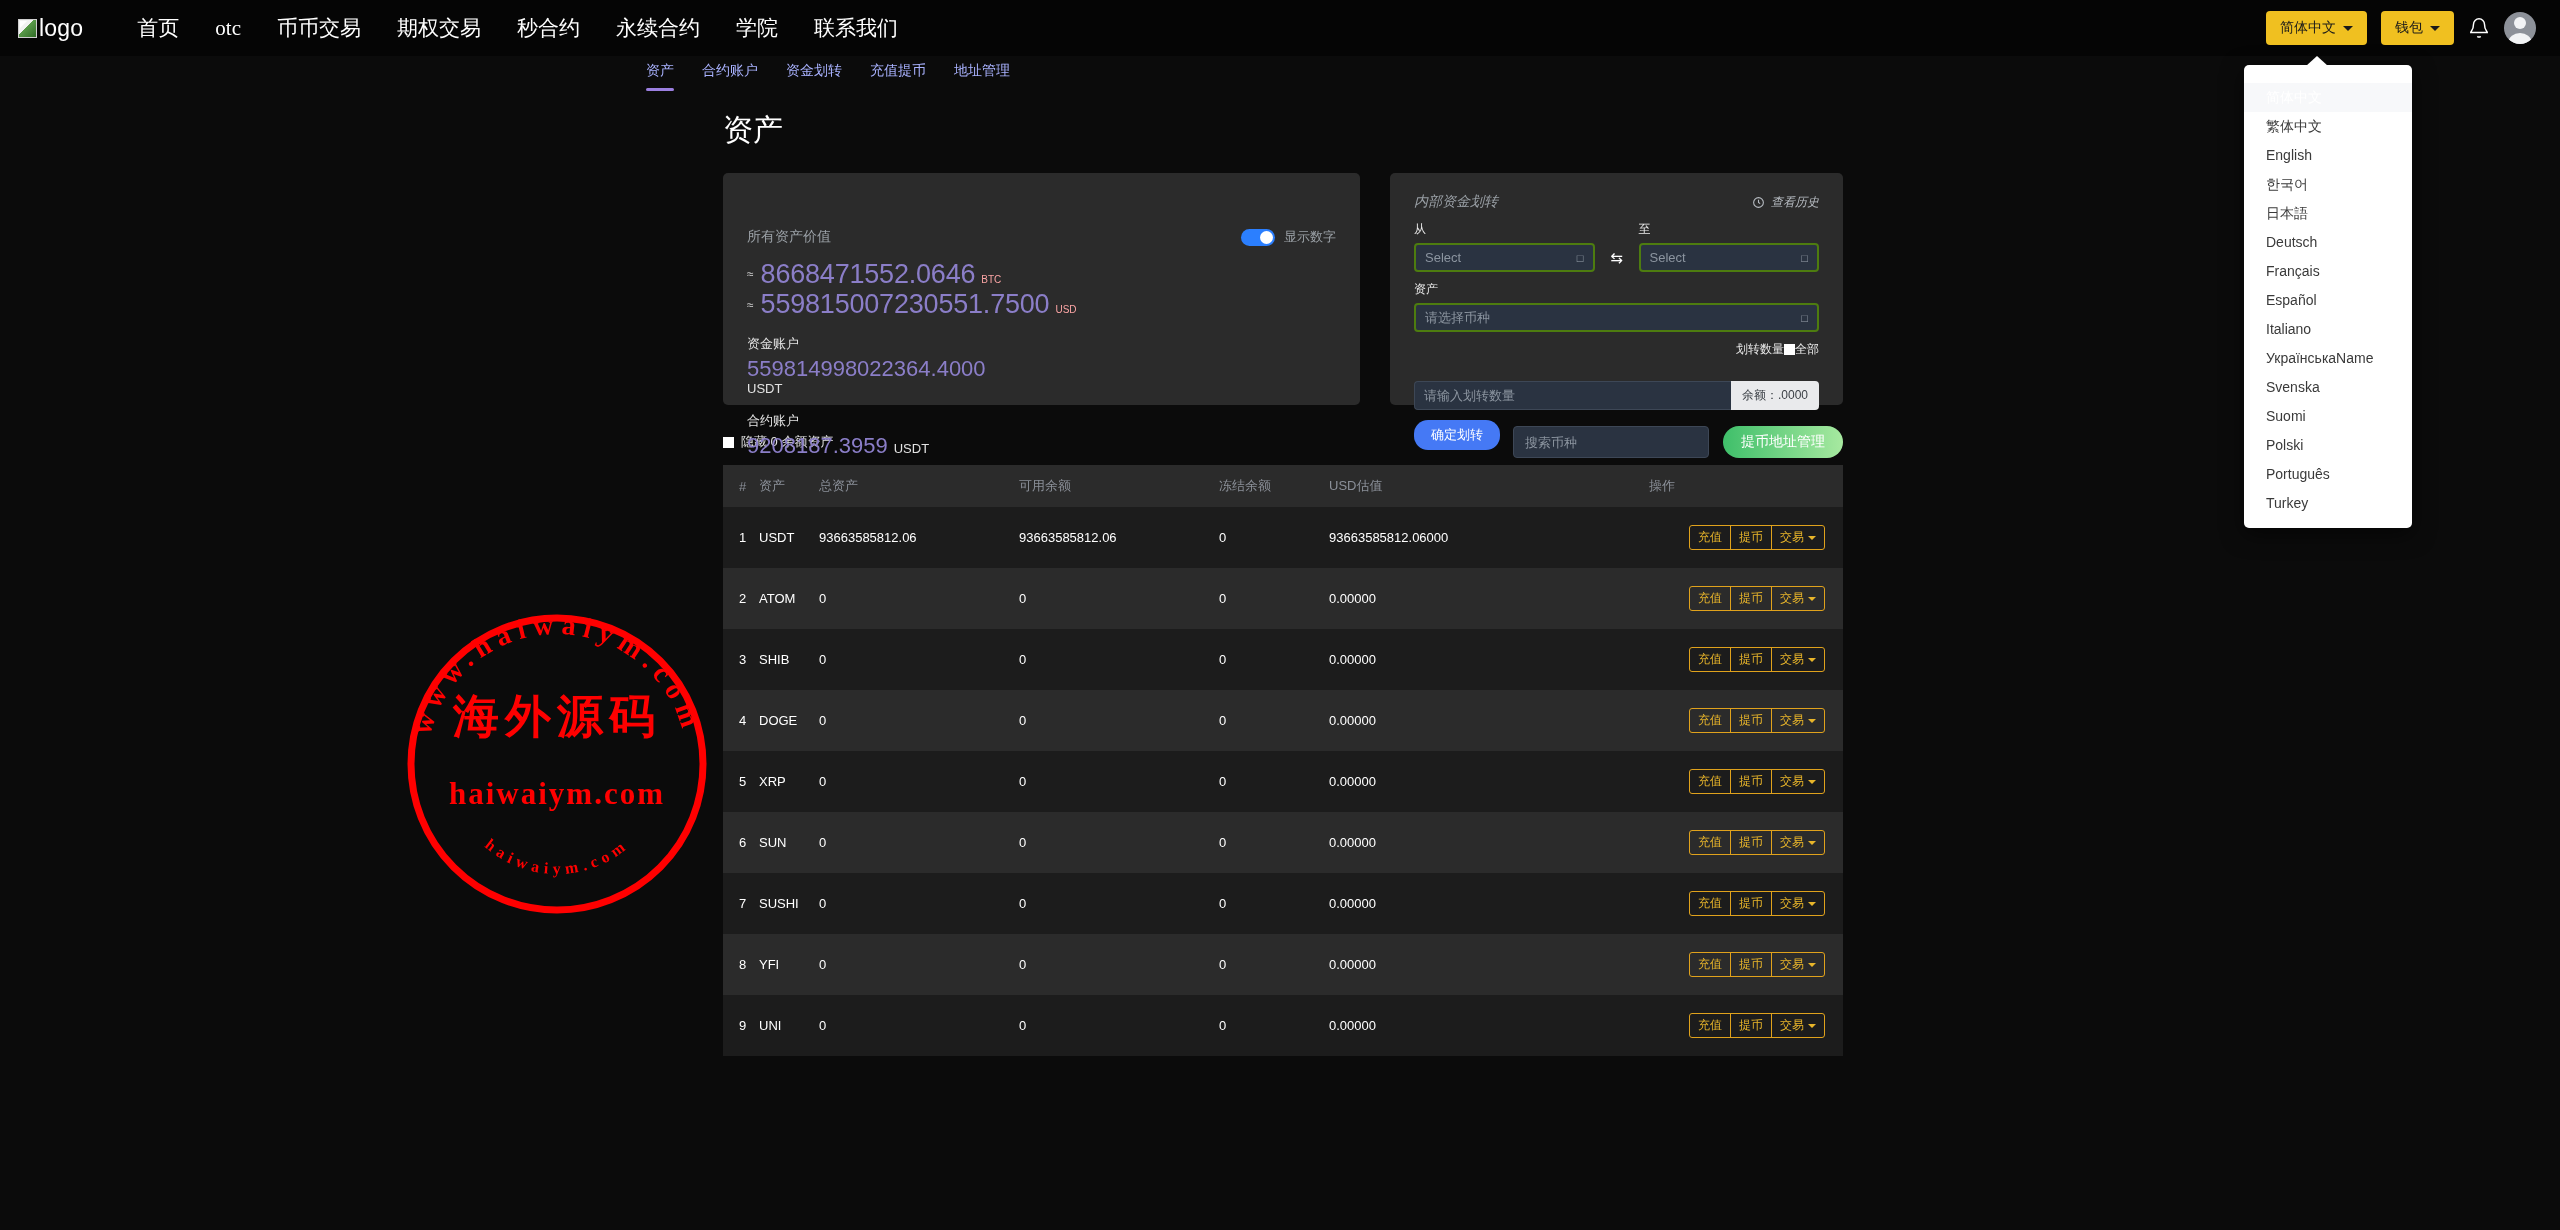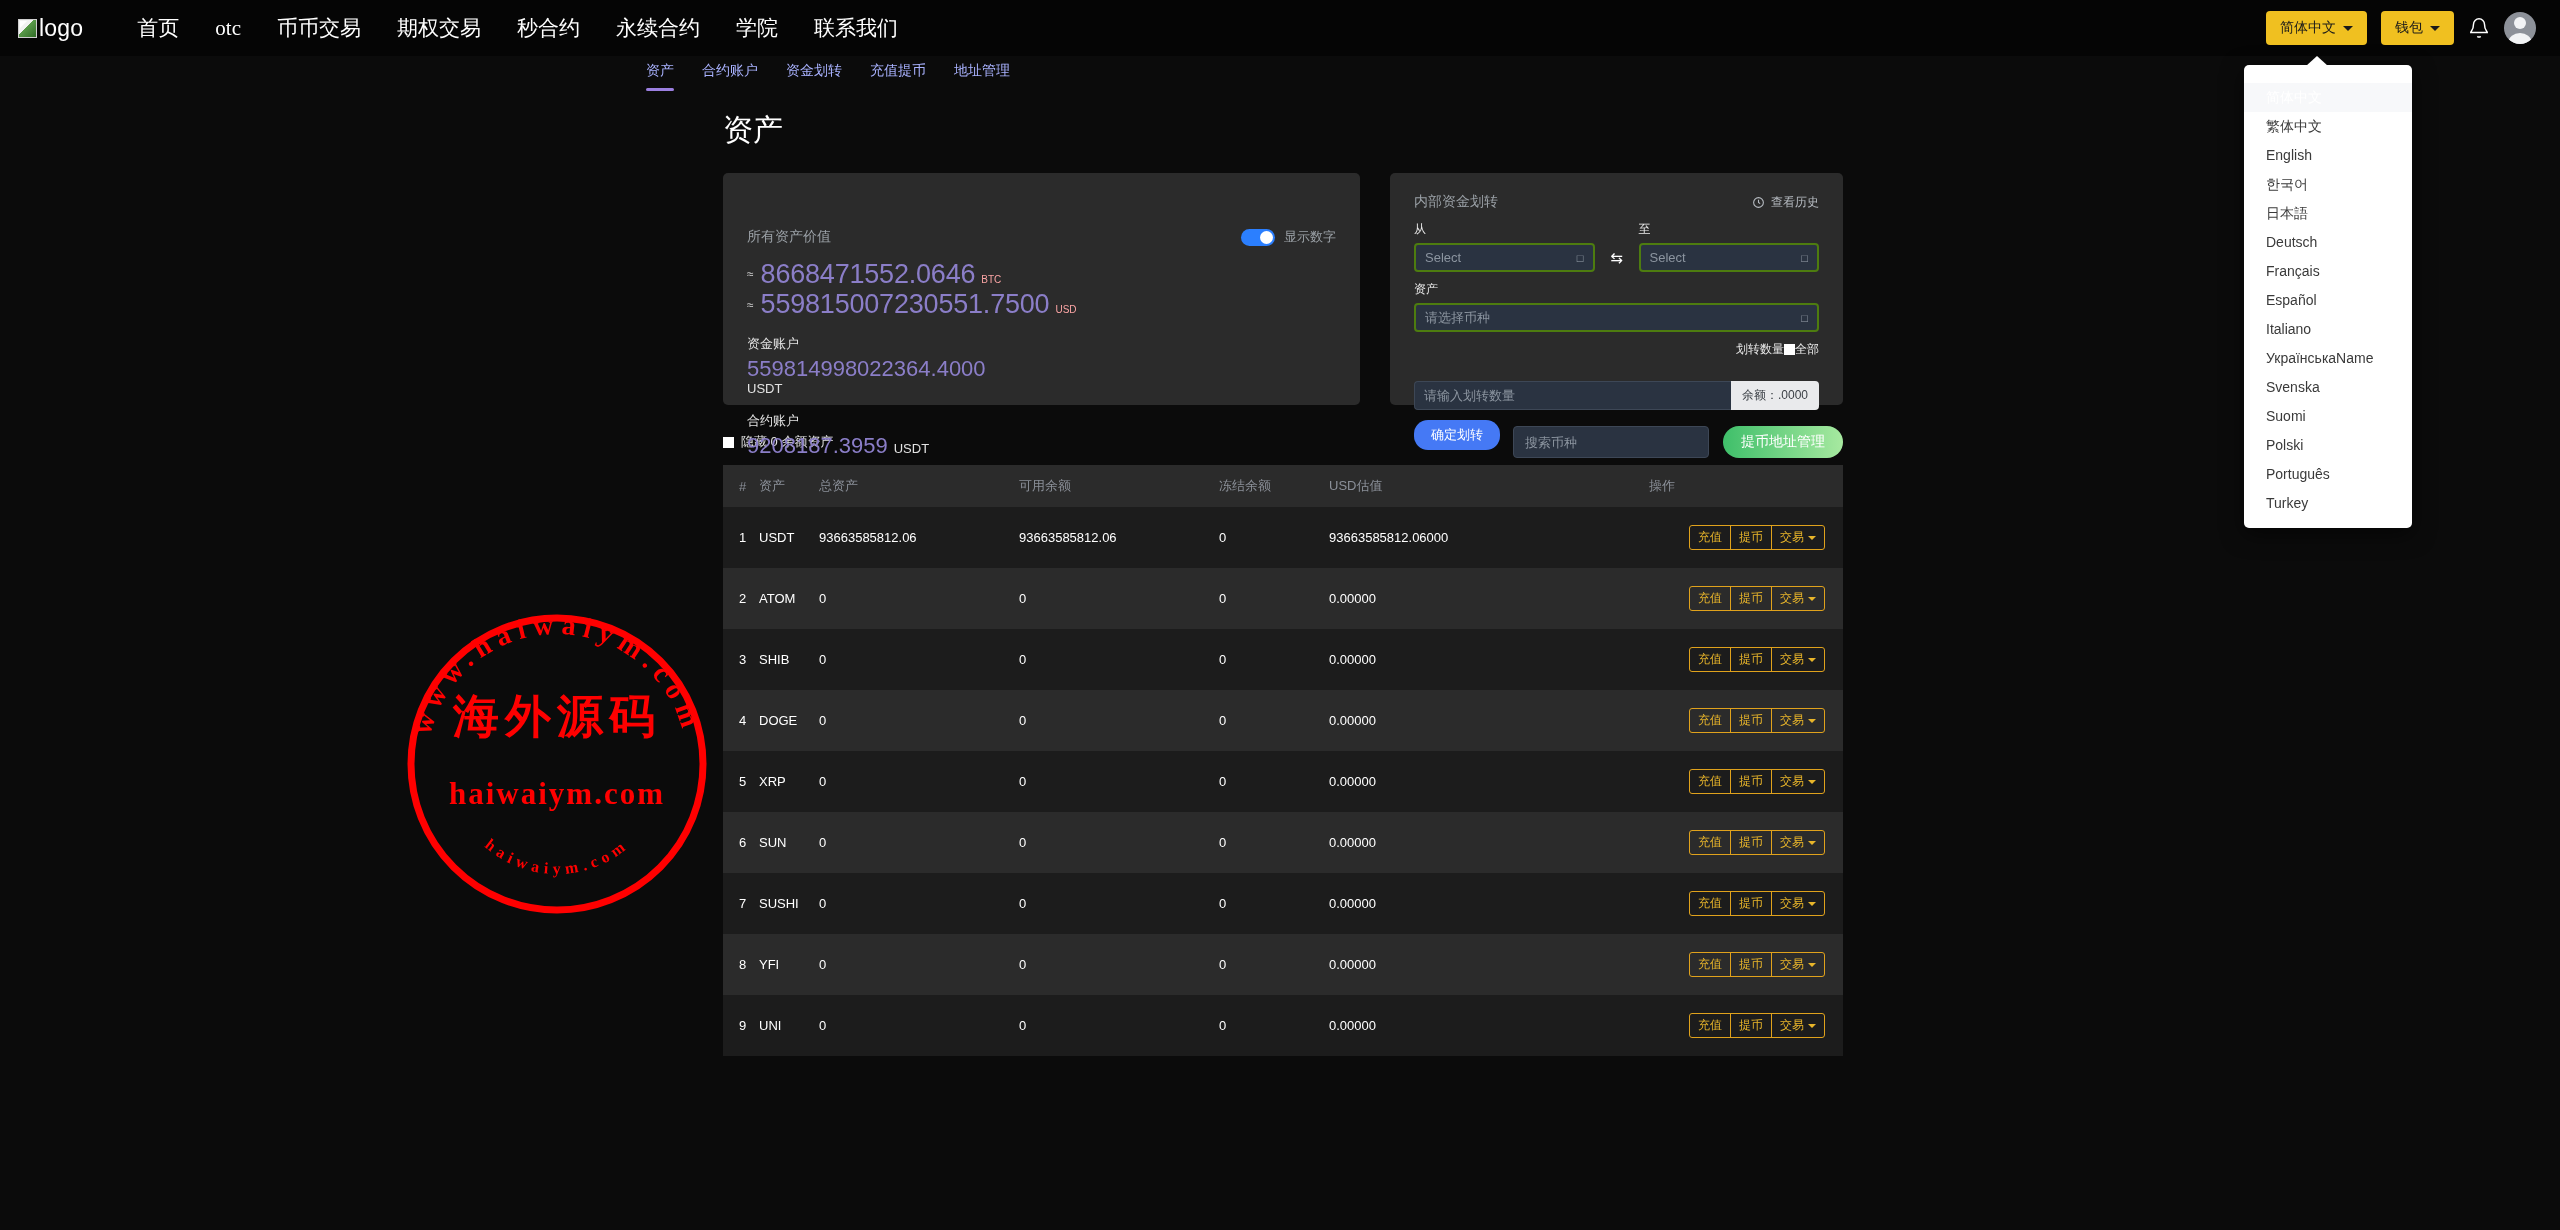--- a/index.html
+++ b/index.html
@@ -181,21 +181,21 @@
   .amt-val { font-size: 27px; color: #8b7ec8; letter-spacing: -.2px; line-height: 1.05; }
   .amt-unit { font-size: 10px; color: #fca5a5; }
 
   .sub-acct { margin-top: 16px; }
   .sub-acct-label { font-size: 13px; color: #e2e2e2; margin-bottom: 3px; }
   .sub-acct-val { font-size: 22px; color: #8b7ec8; line-height: 1.15; }
   .sub-acct-unit { font-size: 13px; color: #e2e2e2; }
   .sub-acct-inline { display:flex; align-items:baseline; gap:6px; }
 
   
-  .tc-head { display:flex; align-items:center; justify-content:space-between; }
+  .tc-head { display:flex; align-items:center; justify-content:space-between;font-style:italic; }
   .tc-title { font-size:14px; color:#9aa0a6; }
   .tc-history { display:flex; align-items:center; gap:6px; font-size:12px; color:#b7bcc2; cursor:pointer; }
   .tc-history svg { display:block; }
 
   .tc-row { display:flex; align-items:flex-end; gap:0; margin-top:10px; }
   .tc-field { flex:1; }
   .tc-label { font-size:12px; color:#e9e9e9; margin-bottom:5px; display:block; }
   .tc-select, .tc-input {
     width:100%;
     background:#2a3341;

